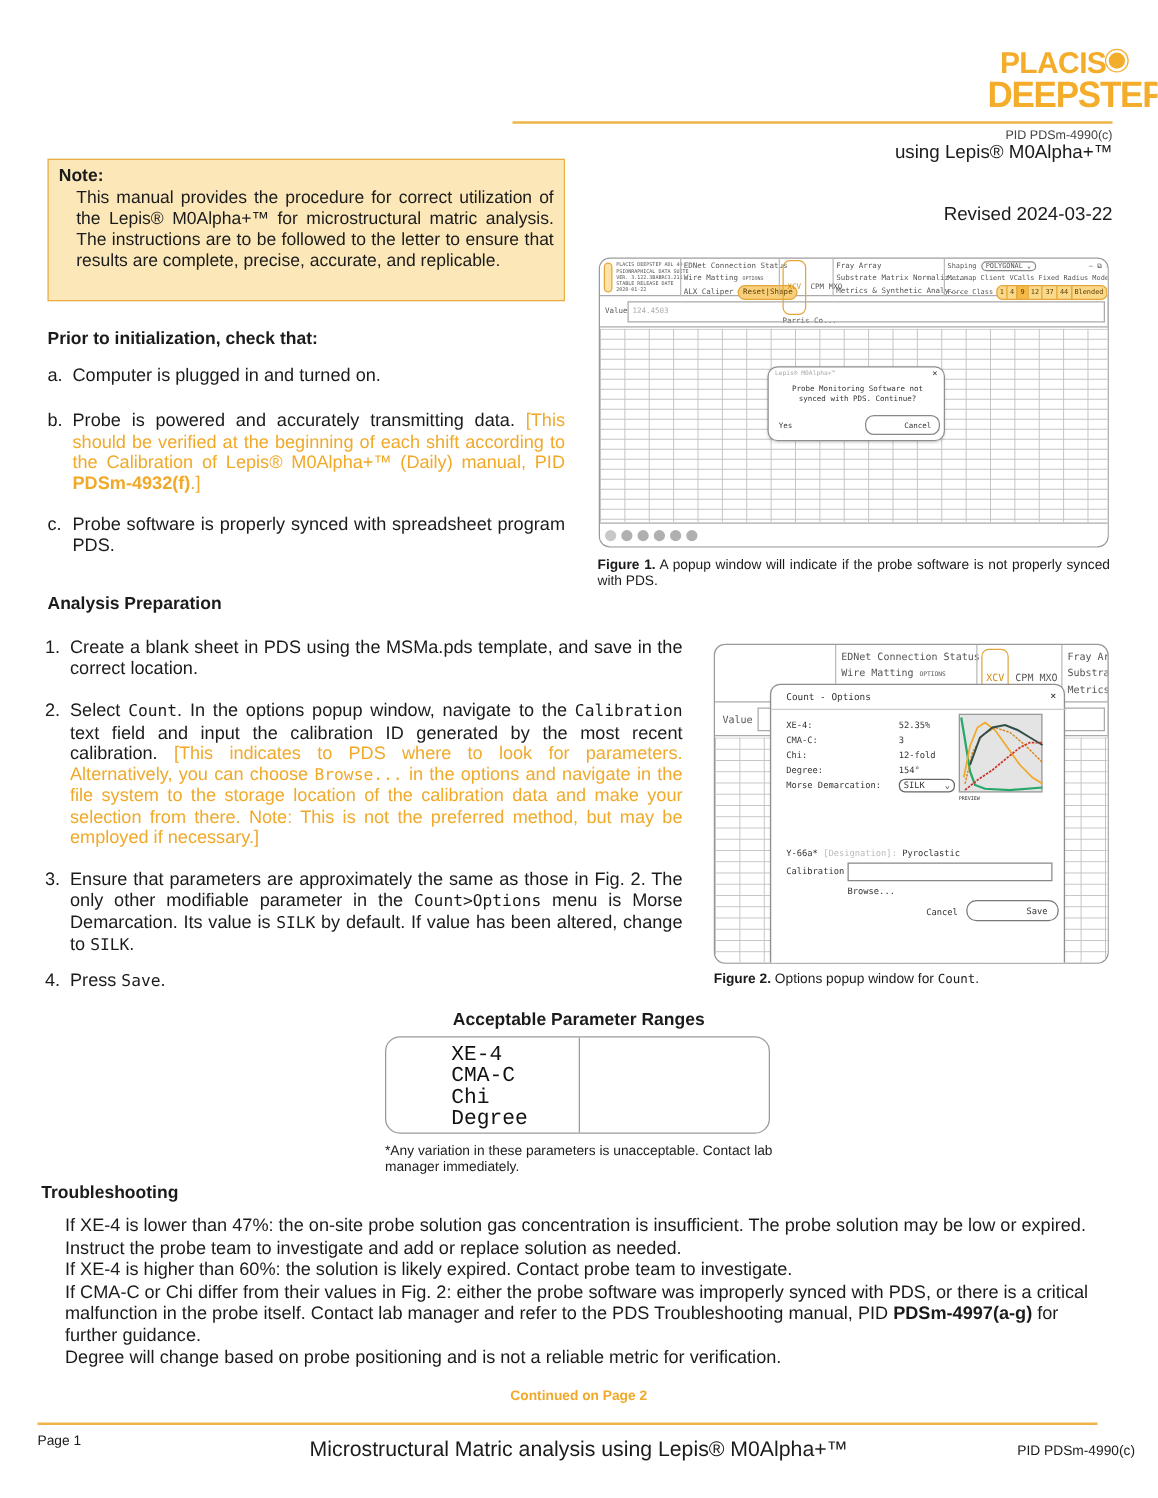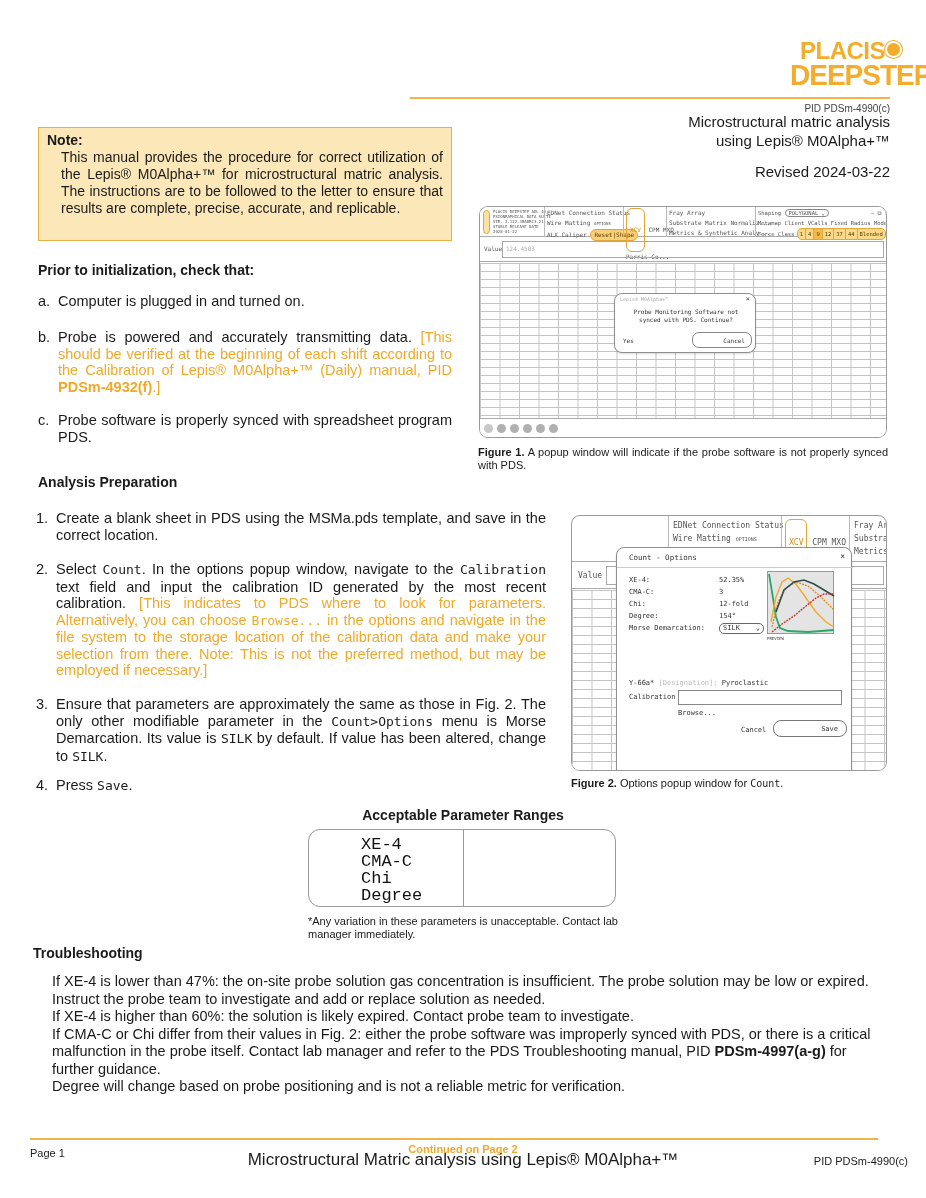--- a/index.html
+++ b/index.html
@@ -1,19 +1,19 @@
 <!DOCTYPE html>
 <html><head>
 <meta charset="utf-8">
 <style>
   * { box-sizing: border-box; margin: 0; padding: 0; }
   html, body { width: 926px; height: 1198px; background: #ffffff; overflow: hidden; }
   body { position: relative; font-family: "Liberation Sans", sans-serif; color: #1b1b1b; }
   .abs { position: absolute; }
-  .orange { color: #f0a928; margin-top: 32px; }
+  .orange { color: #f0a928; }
   .mono { font-family: "DejaVu Sans Mono", monospace; }
 
   
   .logo { left: 790px; top: 40px; width: 110px; text-align: right; color: #f4ad2b; font-family: "Liberation Sans", sans-serif; font-weight: 700; line-height: 0.95; }
   .logo .l1 { font-size: 24px; letter-spacing: -0.5px; }
   .logo .l2 { font-size: 28px; letter-spacing: -1px; transform: scaleY(1.05); }
   .logo .sun { display: inline-block; width: 13px; height: 13px; border-radius: 50%; background: #f4ad2b; vertical-align: 3px; margin-left: 2px; box-shadow: 0 0 0 2px #fff, 0 0 0 3px #f4ad2b; }
   .header-rule { left: 410px; top: 97px; width: 480px; height: 2px; background: #f0b548; }
   .pid-small { right: 36px; top: 103px; font-size: 10px; color: #444; }
   .doc-title { right: 36px; top: 112px; width: 300px; text-align: right; font-size: 15px; line-height: 19px; color: #1b1b1b; }
@@ -55,21 +55,20 @@
 </head>
 <body>
 
 <div class="abs logo">
   <div class="l1"><span>PLACIS</span><span class="sun"></span></div>
   <div class="l2">DEEPSTEP</div>
 </div>
 <div class="abs header-rule"></div>
 <div class="abs pid-small">PID PDSm-4990(c)</div>
 <div class="abs doc-title">
-  <div>Microstructural matric analysis</div>
   <div>using Lepis® M0Alpha+™</div>
 </div>
 <div class="abs revised">Revised 2024-03-22</div>
 
 <div class="abs note">
   <div class="note-title">Note:</div>
   <div class="note-body">This manual provides the procedure for correct utilization of the Lepis® M0Alpha+™ for microstructural matric analysis. The instructions are to be followed to the letter to ensure that results are complete, precise, accurate, and replicable.</div>
 </div>
 
 <div class="abs h-bold" style="left:38px; top:262px;">Prior to initialization, check that:</div>

